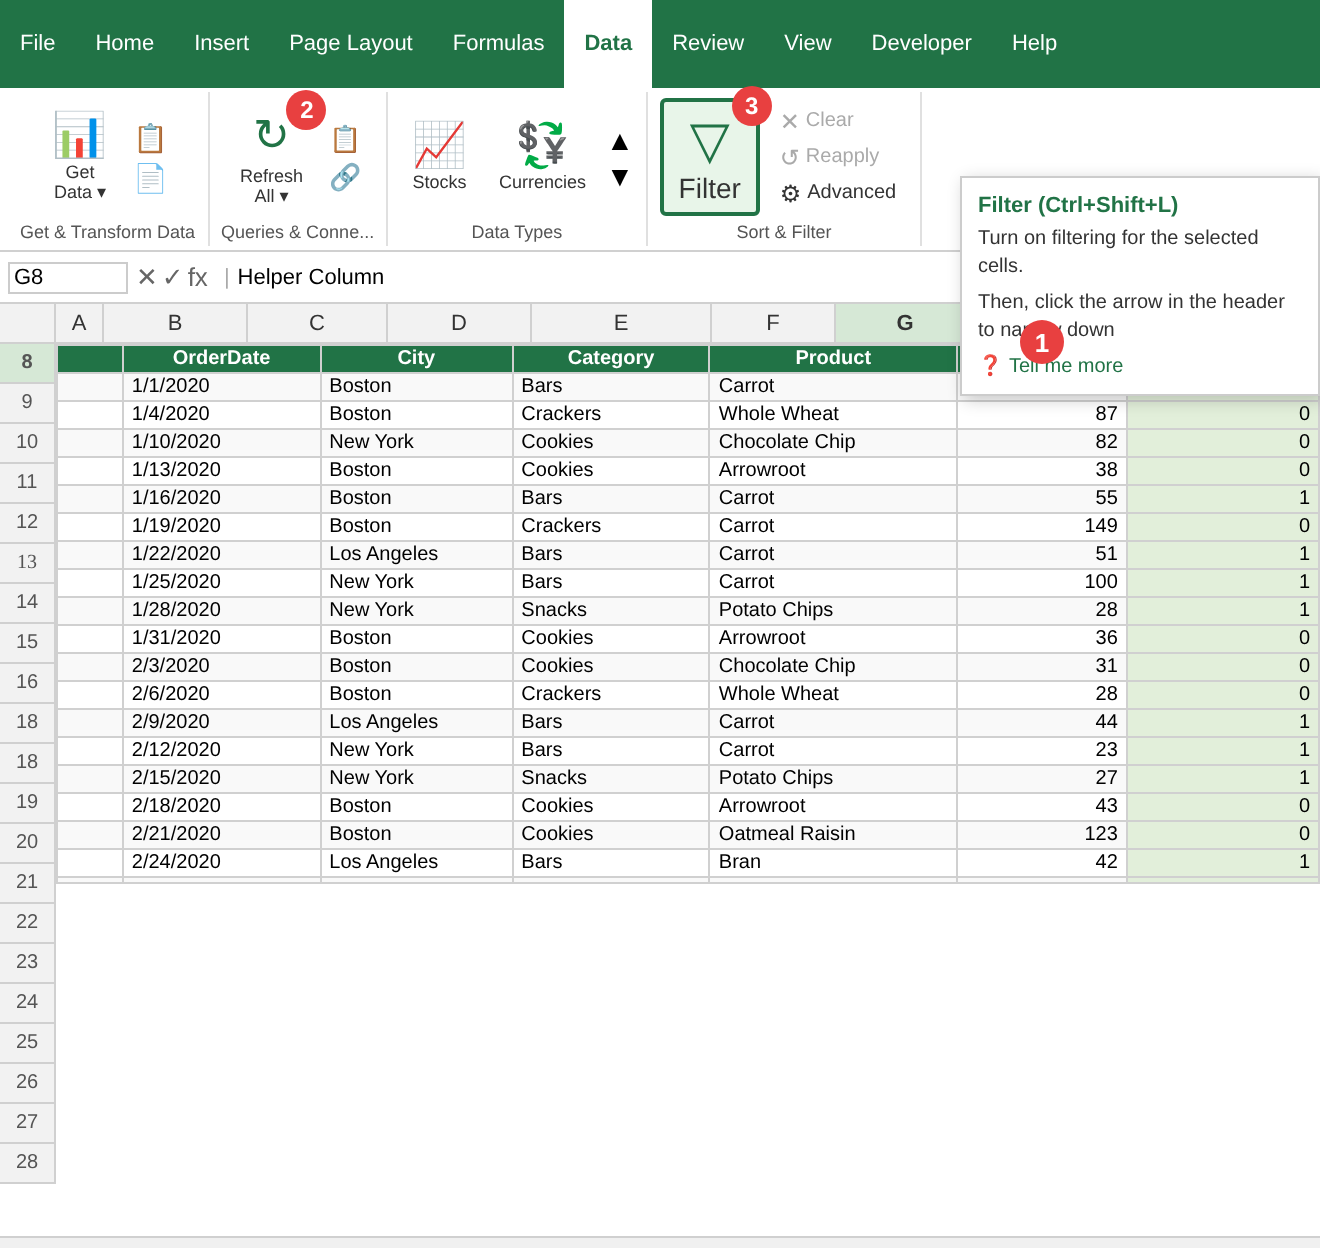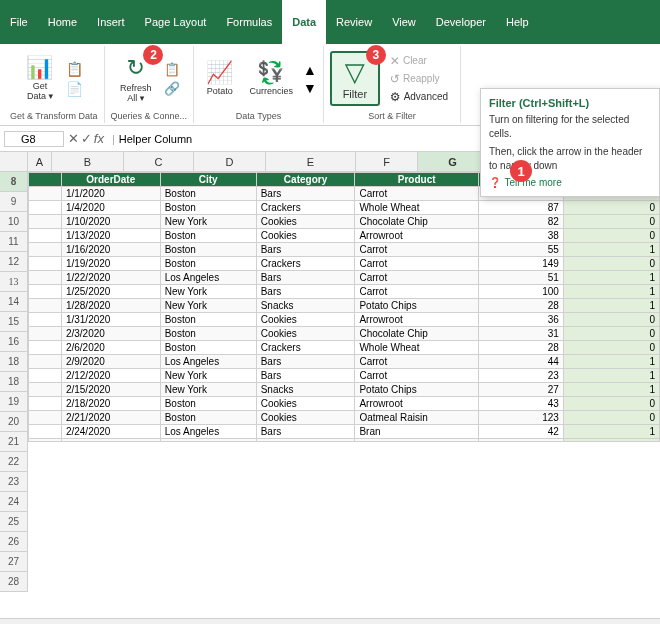--- a/index.html
+++ b/index.html
@@ -15,21 +15,21 @@
     .ribbon-btn .btn-icon { font-size: 22px; line-height: 1; }
     .ribbon-btn .btn-label { font-size: 9px; color: #333; text-align: center; margin-top: 2px; }
     .ribbon-btn.large { min-height: 56px; }
     .sort-btns { display: flex; flex-direction: column; gap: 2px; }
     .sort-btn-small { display: flex; align-items: center; padding: 1px 4px; cursor: pointer; font-size: 10px; border-radius: 2px; }
     .filter-right { display: flex; flex-direction: column; justify-content: flex-start; padding: 4px 2px; gap: 2px; }
     .filter-right-btn { display: flex; align-items: center; gap: 3px; cursor: pointer; padding: 1px 4px; border-radius: 2px; font-size: 10px; color: #333; }
     .filter-right-btn.disabled { color: #aaa; }
     .filter-big { display: flex; flex-direction: column; align-items: center; justify-content: center; min-width: 50px; cursor: pointer; padding: 4px; border: 2px solid #217346; border-radius: 3px; background: #e8f5e9; }
     .filter-big .btn-icon { font-size: 26px; color: #217346; }
-    .filter-big .btn-label { font-size: 11px; color: #333; }
+    .filter-big .btn-label { font-size: 14px; color: #333; }
 
     
     .tooltip-box { position: absolute; right: 0; top: 88px; width: 180px; background: #fff; border: 1px solid #ccc; box-shadow: 2px 2px 8px rgba(0,0,0,0.2); padding: 8px; z-index: 100; font-size: 11px; }
     .tooltip-title { font-weight: bold; color: #217346; margin-bottom: 4px; }
     .tooltip-text { color: #333; font-size: 10px; line-height: 1.4; margin-bottom: 4px; }
     .tooltip-link { color: #217346; font-size: 10px; cursor: pointer; display: flex; align-items: center; gap: 3px; }
 
     
     .formula-bar { display: flex; align-items: center; border-bottom: 1px solid #d0d0d0; padding: 2px 4px; background: #fff; height: 26px; }
     .cell-ref { border: 1px solid #ccc; padding: 2px 6px; font-size: 11px; min-width: 60px; margin-right: 4px; }
@@ -125,21 +125,21 @@
           </div>
         </div>
       </div>
       <div class="ribbon-group-label">Queries &amp; Conne...</div>
     </div>
 
     <div class="ribbon-group">
       <div class="ribbon-group-content">
         <div class="ribbon-btn large">
           <span class="btn-icon">📈</span>
-          <span class="btn-label">Potato</span>
+          <span class="btn-label">Stocks</span>
         </div>
         <div class="ribbon-btn large">
           <span class="btn-icon">💱</span>
           <span class="btn-label">Currencies</span>
         </div>
         <div style="display:flex;flex-direction:column;gap:2px;justify-content:center;">
           <div style="font-size:14px;cursor:pointer;">▲</div>
           <div style="font-size:14px;cursor:pointer;">▼</div>
         </div>
       </div>
@@ -177,25 +177,25 @@
       <div class="tooltip-text">Turn on filtering for the selected cells.</div>
       <div class="tooltip-text">Then, click the arrow in the header to narrow down</div>
       <div class="tooltip-link">
         <span>❓</span>
         <span>Tell me more</span>
       </div>
     </div>
   </div>
 
   <div class="formula-bar">
-    <input class="cell-ref" value="G8" readonly="" style="border: 1px solid rgb(204, 204, 204); padding: 1px 16px; font-size: 11px; width: 58px;">
+    <input class="cell-ref" value="G8" readonly="" style="border: 1px solid rgb(204, 204, 204); padding: 1px 2px; font-size: 11px; width: 58px;">
     <div class="formula-icons">
       <span style="cursor:pointer;">✕</span>
       <span style="cursor:pointer;">✓</span>
-      <span style="cursor:pointer;font-style:italic;">fx</span>
+      <span style="cursor:pointer;">fx</span>
     </div>
     <span style="color:#aaa;margin:0 4px;">|</span>
     <span style="font-size:11px;">Helper Column</span>
   </div>
 </div>
 
 <div class="spreadsheet" style="height:calc(624px - 90px - 26px - 42px);">
 
   <div class="row-col-headers">
     <div class="corner"></div>

